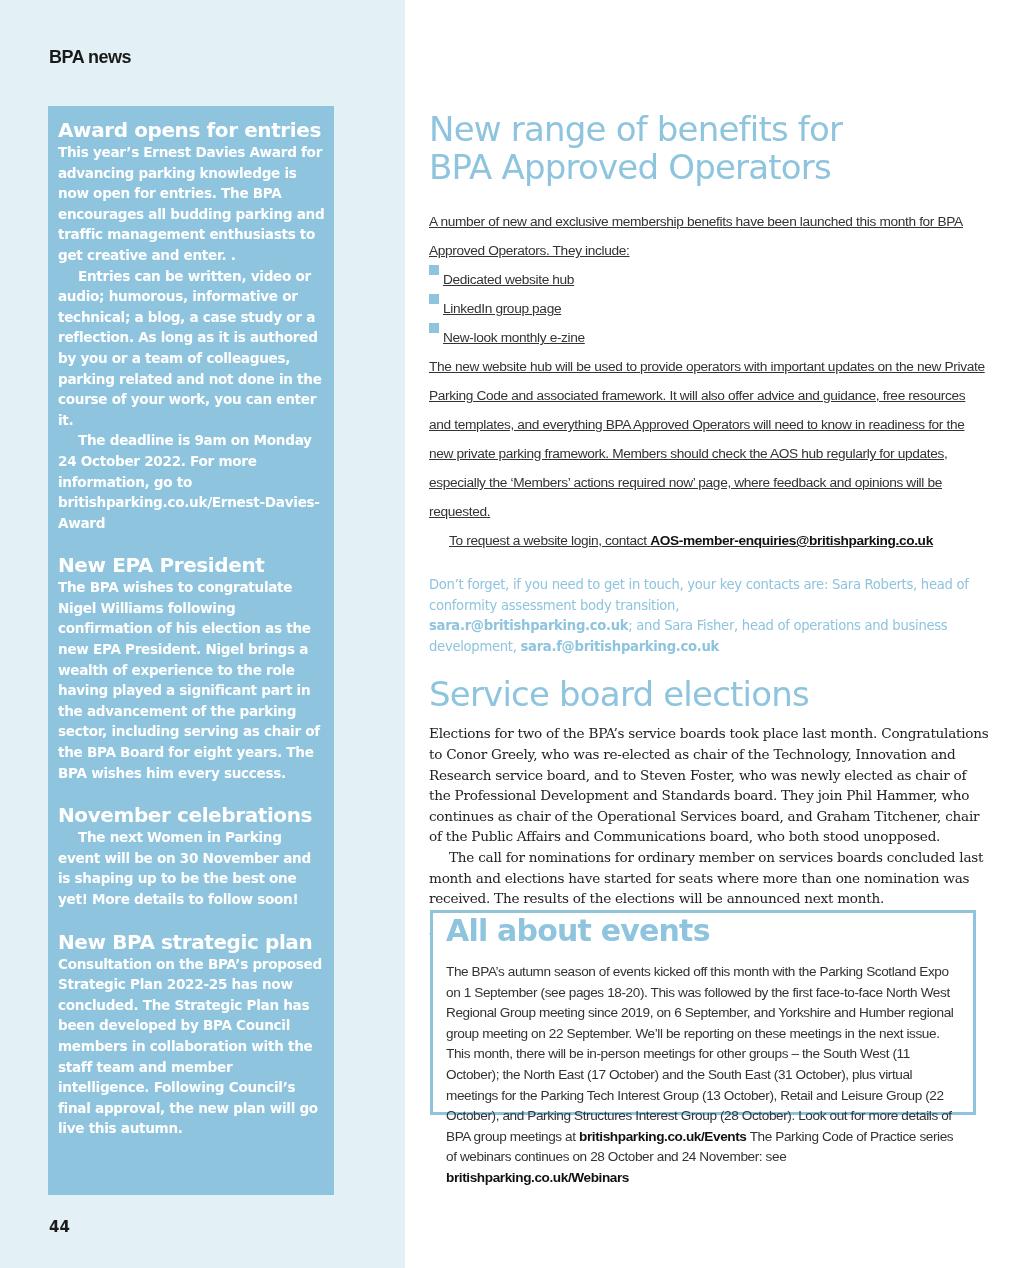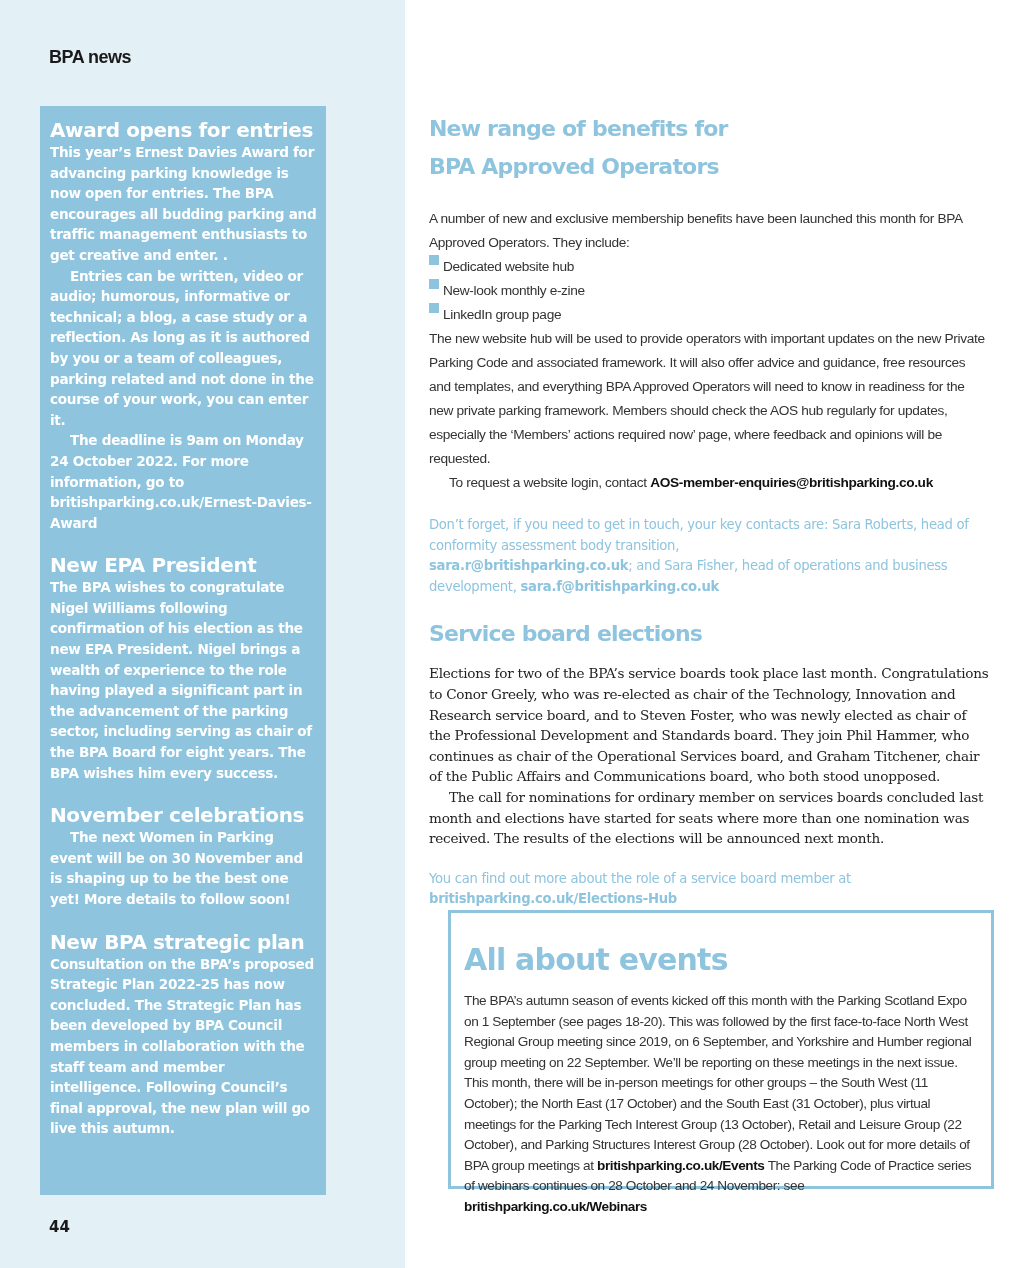--- a/index.html
+++ b/index.html
@@ -9,21 +9,21 @@
   .left-panel {
     position: absolute; left: 0; top: 0; width: 405px; height: 1268px;
     background: #e3f1f6;
   }
   .section-label {
     position: absolute; left: 49px; top: 47px;
     font-family: Liberation Sans, sans-serif; font-weight: bold; font-size: 18px;
     color: #1a1a1a; letter-spacing: -0.5px;
   }
   .sidebar {
-    position: absolute; left: 40px; top: 106px; width: 286px; height: 1089px;
+    position: absolute; left: 48px; top: 106px; width: 286px; height: 1089px;
     background: #8ec4de; padding: 10px 8px 0 10px; color: #ffffff;
   }
   .sb-head {
     font-family: "DejaVu Sans", sans-serif; font-weight: bold; font-size: 20px;
     line-height: 24px; letter-spacing: -0.4px; color: #ffffff; margin-top: 2px;
   }
   .sb-text {
     font-family: "DejaVu Sans", sans-serif; font-weight: bold; font-size: 13.6px;
     line-height: 20.6px; letter-spacing: -0.3px; color: #ffffff;
   }
@@ -31,47 +31,47 @@
   .sb-text b { font-weight: bold; }
   .sb-block { margin-bottom: 20px; }
 
   .page-number {
     position: absolute; left: 49px; top: 1218px;
     font-family: "DejaVu Sans", sans-serif; font-weight: bold; font-size: 15px; color: #1a1a1a;
   }
 
   .main { position: absolute; left: 429px; top: 110px; width: 560px; }
   .main-title {
-    font-family: "DejaVu Sans", sans-serif; font-weight: bold; font-size: 22px;
+    font-family: "DejaVu Sans", sans-serif; font-weight: normal; font-size: 34px;
     line-height: 38px; color: #8ec4de; letter-spacing: -0.8px;
   }
   .body-sans {
-    font-family: "Liberation Sans", sans-serif; font-size: 13.7px; line-height: 24px;
-    color: #333; letter-spacing: -0.35px;
+    font-family: "Liberation Sans", sans-serif; font-size: 13.7px; line-height: 29px;
+    color: #333; letter-spacing: -0.35px; text-decoration: underline;
   }
   .body-sans b { font-weight: bold; color: #111; }
   .bullet-list { list-style: none; }
   .bullet-list li { display: flex; align-items: flex-start; }
   .bullet-sq { display: inline-block; width: 10px; height: 10px; background: #8ec4de; margin-right: 4px; }
   .indent-line { text-indent: 20px; }
 
   .contact-note {
     font-family: "DejaVu Sans", sans-serif; font-size: 13.2px; line-height: 20.6px;
     color: #8ec4de; letter-spacing: -0.3px;
   }
   .contact-note b { font-weight: bold; }
 
   .body-serif {
     font-family: "DejaVu Serif", serif; font-size: 13.6px; line-height: 20.6px;
     color: #222; letter-spacing: -0.25px;
   }
 
   .events-box {
-    position: absolute; left: 448px; top: 910px; width: 546px; height: 279px;
-    border: 3px solid #8ec4de; padding: 29px 12px 0 13px; background: #ffffff;
+    position: absolute; left: 430px; top: 910px; width: 546px; height: 205px;
+    border: 3px solid #8ec4de; padding: 0 12px 0 13px; background: #ffffff;
   }
   .events-title {
     font-family: "DejaVu Sans", sans-serif; font-weight: bold; font-size: 30px;
     line-height: 36px; color: #8ec4de; letter-spacing: -0.8px; margin-bottom: 4px;
   }
   .events-text {
     font-family: "Liberation Sans", sans-serif; font-size: 13.6px; line-height: 20.6px;
     color: #333; letter-spacing: -0.4px; margin-top: 13px;
   }
   .events-text b { font-weight: bold; color: #111; }
@@ -117,25 +117,25 @@
     </h1>
     <div style="height:21px"></div>
     <p class="body-sans">A number of new and exclusive membership benefits have been launched this month for BPA Approved Operators. They include:</p>
     <ul class="bullet-list body-sans">
       <li>
           <span class="bullet-sq"></span>
           <span>Dedicated website hub</span>
         </li>
       <li>
           <span class="bullet-sq"></span>
-          <span>New-look monthly e-zine</span>
+          <span>LinkedIn group page</span>
         </li>
       <li>
           <span class="bullet-sq"></span>
-          <span>LinkedIn group page</span>
+          <span>New-look monthly e-zine</span>
         </li>
     </ul>
     <p class="body-sans">The new website hub will be used to provide operators with important updates on the new Private Parking Code and associated framework. It will also offer advice and guidance, free resources and templates, and everything BPA Approved Operators will need to know in readiness for the new private parking framework. Members should check the AOS hub regularly for updates, especially the ‘Members’ actions required now’ page, where feedback and opinions will be requested.</p>
     <p class="body-sans indent-line"><span>To request a website login, contact</span> <b>AOS-member-enquiries@britishparking.co.uk</b></p>
   </section>
 
   <div style="height:20px"></div>
 
   <p class="contact-note">
     <span>Don’t forget, if you need to get in touch, your key contacts are: Sara Roberts, head of conformity assessment body transition,</span><br>

